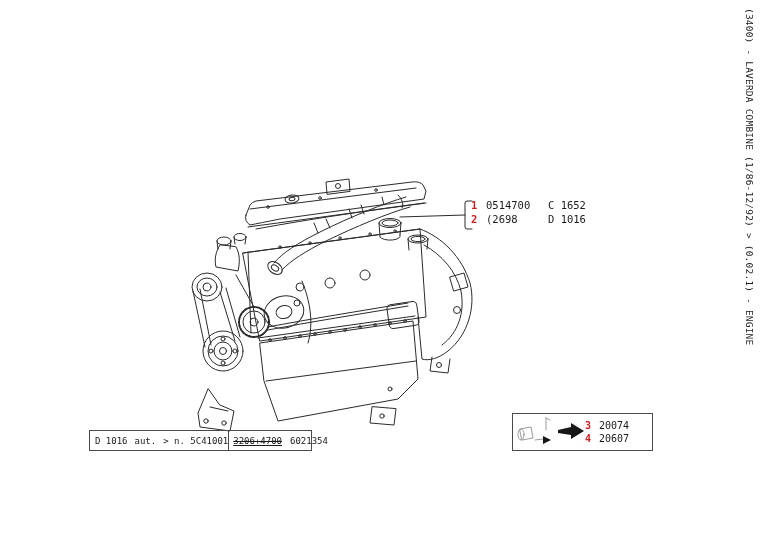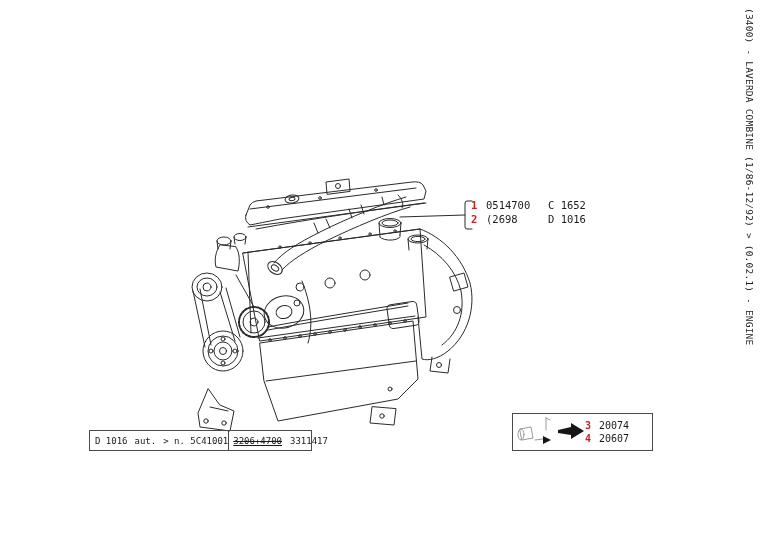--- a/index.html
+++ b/index.html
@@ -209,21 +209,21 @@
   </div>
 
   <div class="serial-box">
     <div class="serial-left">
       <span class="sp">D 1016</span>
       <span class="sp">aut.</span>
       <span>&gt; n. 5C41001</span>
     </div>
     <div class="serial-right">
       <span class="struck">3206+4700</span>
-      <span>3311417</span>
+      <span>6021354</span>
     </div>
   </div>
 
   <div class="callout-bottom">
     <div class="thumb">
       <svg viewBox="0 0 72 34" width="72" height="34">
         <g fill="none" stroke="#9a9a9a" stroke-width="1" stroke-linecap="round" stroke-linejoin="round">
           <path d="M7,14 L18,12 L20,23 L9,25 Z"></path>
           <ellipse cx="8" cy="19.5" rx="3" ry="5.5"></ellipse>
           <path d="M33,3 L33,15"></path>

